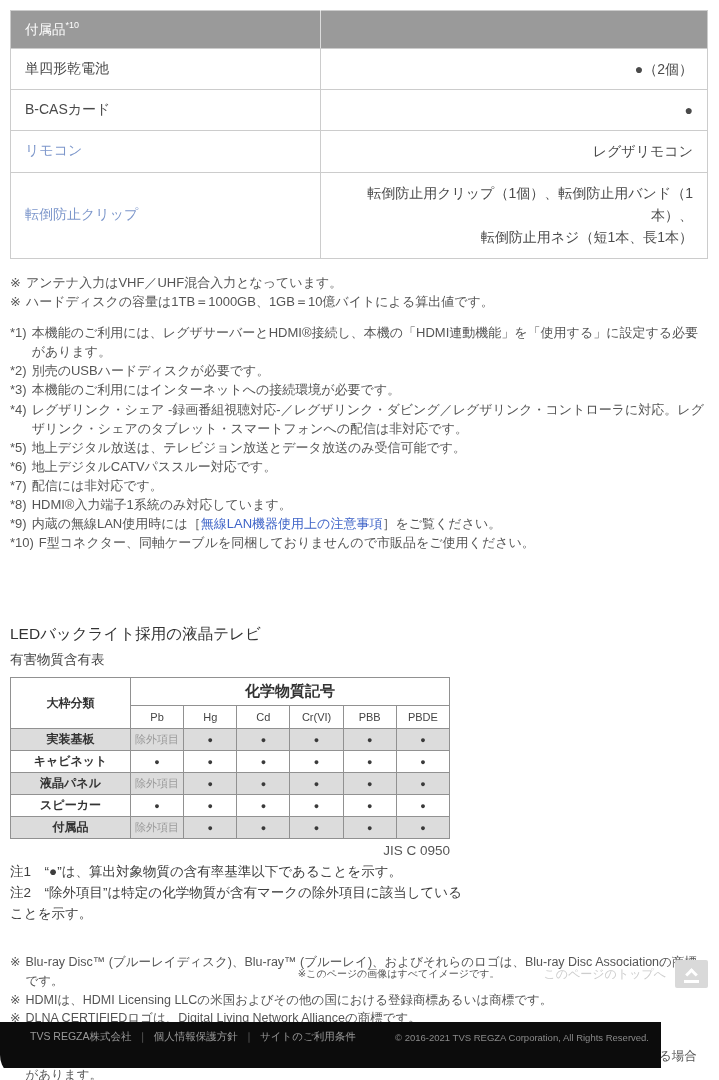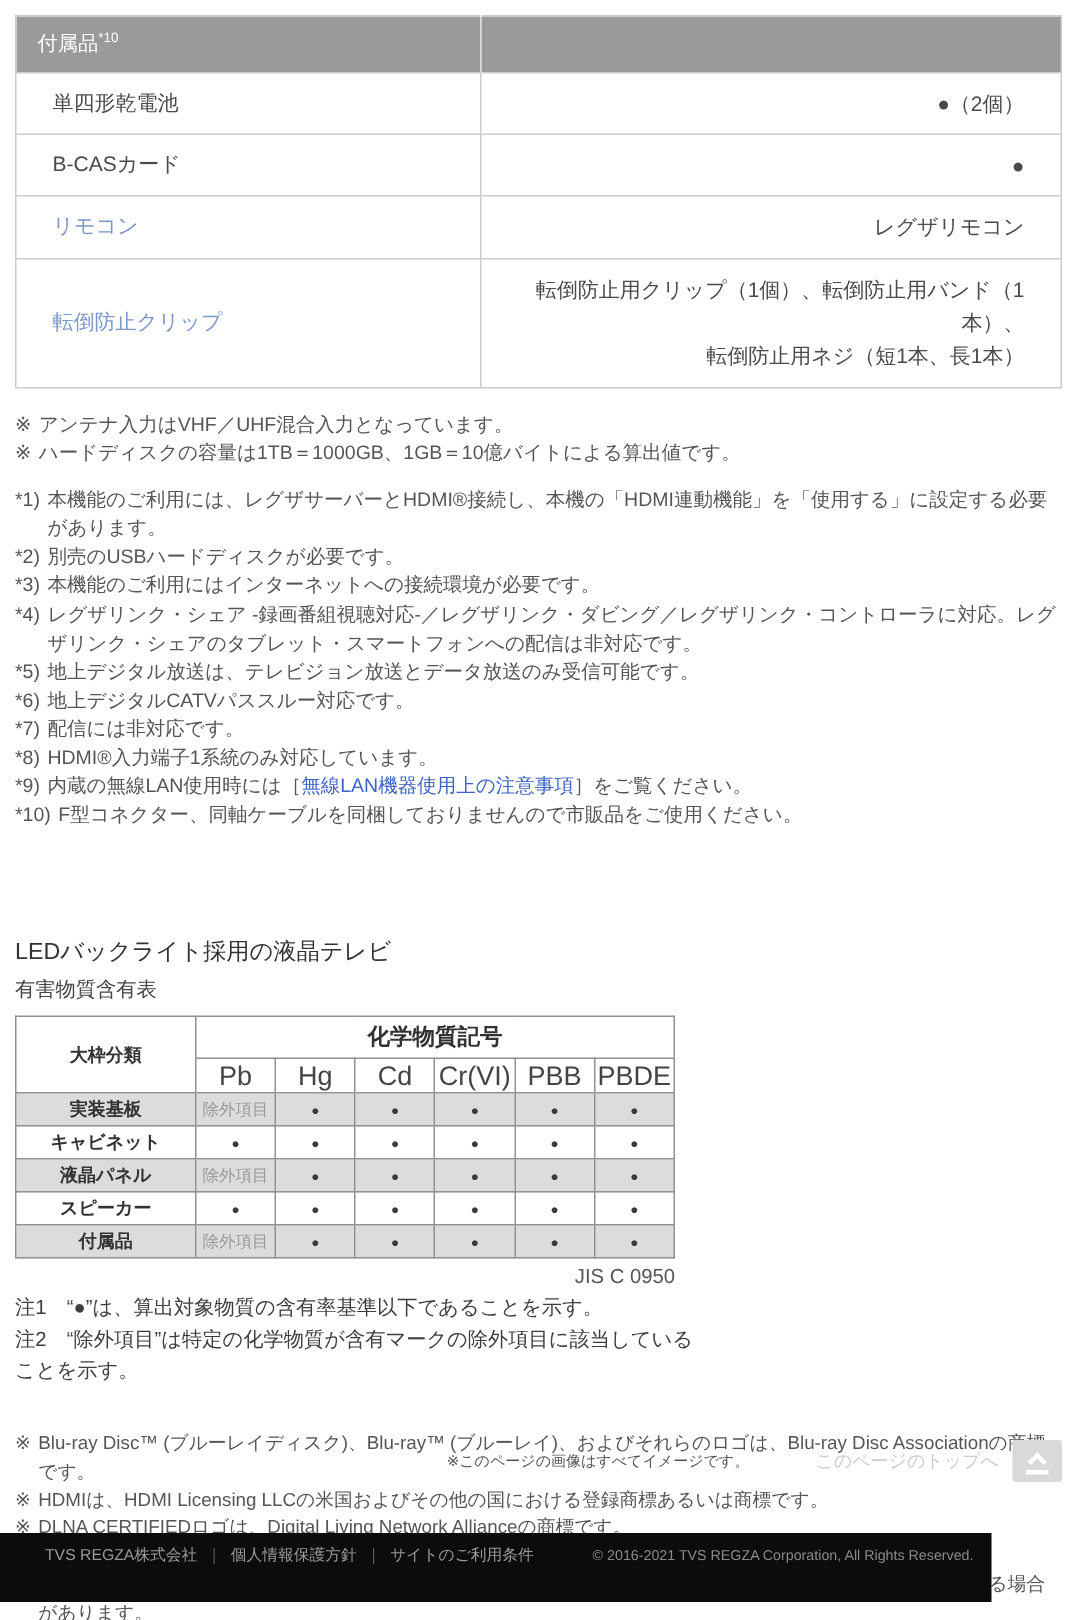--- a/index.html
+++ b/index.html
@@ -1,49 +1,49 @@
 <!DOCTYPE html>
 <html><head>
 <meta charset="utf-8">
 <style>
   * { margin:0; padding:0; box-sizing:border-box; }
   html,body { background:#fff; }
   body { font-family:"Liberation Sans","DejaVu Sans",sans-serif; }
-  .page { position:relative; width:719px; height:1080px; background:#fff; overflow:hidden; color:#555; }
+  .page { position:relative; width:719px; height:1080px; background:#fff; overflow:hidden; color:#555;border-radius:25px; }
   .content { padding:10px 11px 0 10px; }
 
   
   .acc-table { width:698px; border-collapse:collapse; table-layout:fixed; }
   .acc-table col.c1 { width:310px; }
   .acc-table th, .acc-table td { border:1px solid #ccc; }
   .acc-table th.hdr { background:#9a9a9a; color:#fff; font-weight:normal; font-size:13.5px; text-align:left; padding:9px 14px; height:36px; }
   .acc-table th.hdr-l { border-right:1px solid rgba(255,255,255,.65); }
   .acc-table th.hdr sup { font-size:9px; }
-  .acc-table td { font-size:14px; color:#4a4a4a; padding:9px 24px; }
+  .acc-table td { font-size:14px; color:#4a4a4a; padding:9px 14px; }
   .acc-table td.lbl { text-align:left; }
   .acc-table td.val { text-align:right; white-space:pre-line; line-height:1.6; }
   .tlink { color:#7d97cb; text-decoration:none; cursor:pointer; }
 
   
   .gnotes { margin-top:14px; }
   .nnotes { margin-top:12px; }
   .note { display:flex; font-size:13px; line-height:1.47; color:#555; }
   .note .mk { flex:0 0 auto; margin-right:5px; white-space:nowrap; }
   .note .tx { flex:1 1 auto; }
   .nlink { color:#3f64c8; text-decoration:none; cursor:pointer; }
 
   
   .sec-title { margin-top:72px; font-size:15.5px; font-weight:normal; color:#333; }
   .sec-sub { margin-top:6px; font-size:13.5px; color:#444; }
   .hz-table { margin-top:8px; width:440px; border-collapse:collapse; table-layout:fixed; }
   .hz-table col.h1 { width:120px; }
   .hz-table th, .hz-table td { border:1px solid #919191; text-align:center; vertical-align:middle; }
   .hz-table th.hz-corner { font-size:12px; font-weight:bold; color:#333; background:#fff; }
   .hz-table th.hz-span { font-size:15px; font-weight:bold; color:#333; background:#fff; height:28px; }
-  .hz-table th.hz-sym { font-size:18px; font-weight:normal; color:#444; background:#fff; height:23px; }
+  .hz-table th.hz-sym { font-size:11px; font-weight:normal; color:#444; background:#fff; height:23px; }
   .hz-table td, .hz-table td.rlabel { height:22px; }
   .hz-table td.rlabel { font-size:12px; font-weight:bold; color:#333; }
   .hz-table tr.shaded td { background:#dcdcdc; }
   .hz-table td.dot { font-size:9px; color:#3a3a3a; }
   .hz-table td.excl { font-size:11px; color:#999; }
   .jis { width:440px; text-align:right; font-size:13.5px; color:#555; margin-top:4px; }
   .legend { width:462px; margin-top:4px; font-size:13.5px; color:#3e3e3e; line-height:1.55; }
 
   
   .tmnotes { margin-top:28px; }

